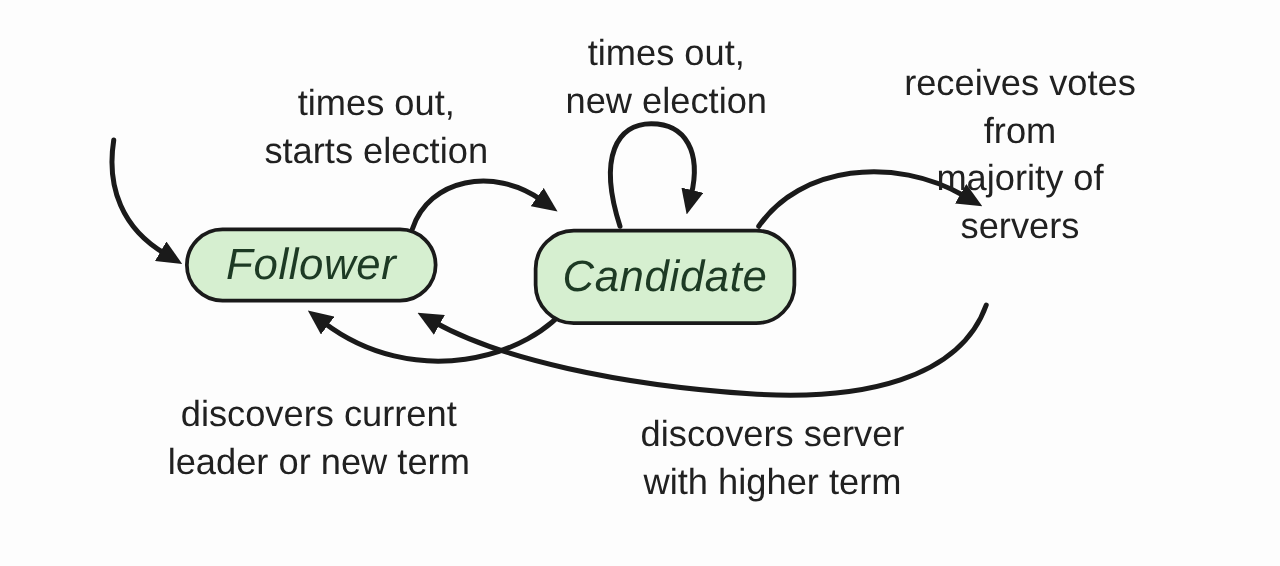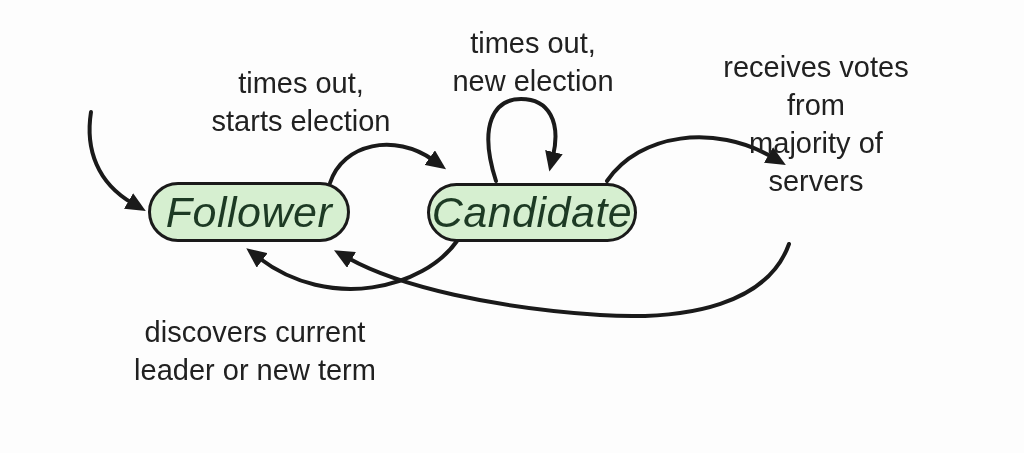--- a/index.html
+++ b/index.html
@@ -37,26 +37,26 @@
   .edges .arrowhead { fill: var(--arrow); }
   .state {
     position: absolute;
     display: flex;
     align-items: center;
     justify-content: center;
     background: var(--state-fill);
     border: 3px solid var(--state-border);
     border-radius: 32px;
     font-style: italic;
-    font-size: 43px;
+    font-size: 35px;
     letter-spacing: 0.5px;
     color: var(--state-text);
   }
   .state-follower  { left: 148px; top: 182px; width: 202px; height: 60px; }
-  .state-candidate { left: 427px; top: 183px; width: 210px; height: 59px; }
+  .state-candidate { left: 427px; top: 183px; width: 210px; height: 77px; }
   .state-leader    { left: 705px; top: 183px; width: 203px; height: 58px; }
   .edge-label {
     position: absolute;
     transform: translateX(-50%);
     text-align: center;
     white-space: pre-line;
     font-size: 29px;
     line-height: 38px;
     color: var(--label-text);
   }
@@ -94,14 +94,16 @@
   </div>
 
   <div class="edge-label lbl-timeout-start">times out,
 starts election</div>
   <div class="edge-label lbl-timeout-new">times out,
 new election</div>
   <div class="edge-label lbl-discovers-current">discovers current
 leader or new term</div>
   <div class="edge-label lbl-receives-votes">receives votes from
 majority of servers</div>
+  <div class="edge-label lbl-discovers-server">discovers server
+with higher term</div>
 
 </div>
 
 </body></html>

